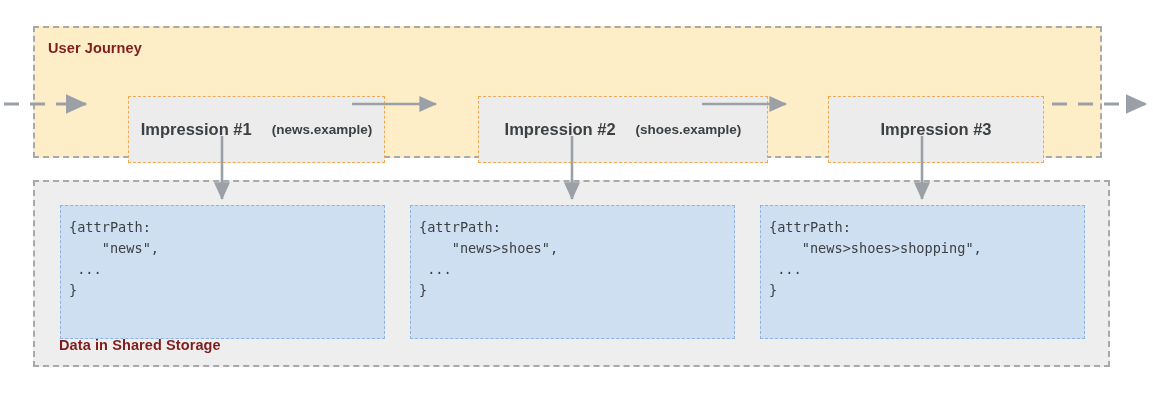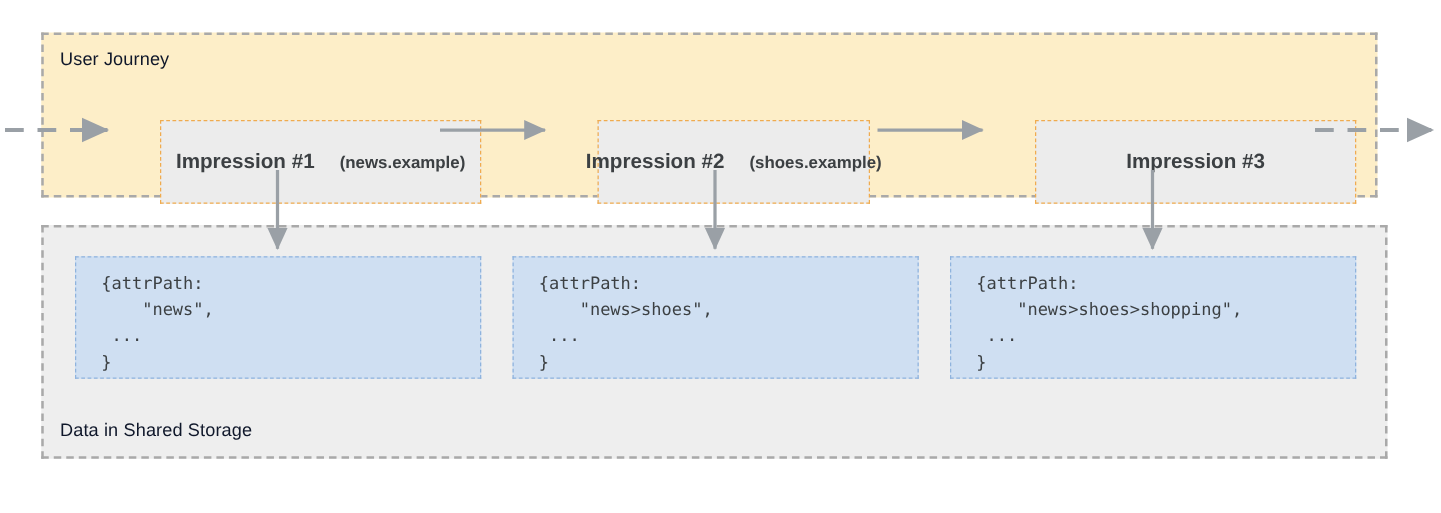--- a/index.html
+++ b/index.html
@@ -42,68 +42,68 @@
     top: 180px;
     width: 1077px;
     height: 187px;
     background: #eeeeee;
     border: 2px dashed #a9a9a9;
   }
 
   .lane-title {
     position: absolute;
     font-size: 14.5px;
-    font-weight: normal;
-    color: #0f172a;
+    font-weight: bold;
+    color: #7f1d1d;
     letter-spacing: 0.1px;
     white-space: nowrap;
   }
   #journey-title { left: 13px; top: 12px; }
-  #storage-title { left: 13px; bottom: 12px; }
+  #storage-title { left: 24px; bottom: 12px; }
 
   
   .impression {
     position: absolute;
     box-sizing: border-box;
     top: 68px;
     height: 67px;
     background: #ececec;
     border: 1.6px dashed #f0ab4e;
     display: flex;
     flex-direction: row;
     align-items: center;
     justify-content: center;
     line-height: 1.28;
     font-weight: bold;
   }
   #impression-1 { left: 93px;  width: 257px; }
-  #impression-2 { left: 443px; width: 218px; }
-  #impression-3 { left: 793px; width: 257px; }
+  #impression-2 { left: 443px; width: 290px; }
+  #impression-3 { left: 793px; width: 216px; }
 
   .impression-title {
     font-size: 16.5px;
     color: #3c4043;
     white-space: nowrap;
   }
   .impression-origin {
     font-size: 13.5px;
     color: #3c4043;
     white-space: nowrap;
     margin-left: 20px;
   }
 
   
   .code-block {
     position: absolute;
     box-sizing: border-box;
     top: 205px;
-    height: 98px;
+    height: 134px;
     background: #cfdff2;
     border: 1.6px dashed #8fb3dd;
-    padding: 11px 0 0 20px;
+    padding: 11px 0 0 8px;
     font-family: "DejaVu Sans Mono", "Liberation Mono", monospace;
     font-size: 13.6px;
     line-height: 1.55;
     color: #3c4043;
     white-space: pre;
     overflow: hidden;
   }
   #code-block-1 { left: 60px;  width: 325px; }
   #code-block-2 { left: 410px; width: 325px; }
   #code-block-3 { left: 760px; width: 325px; }

